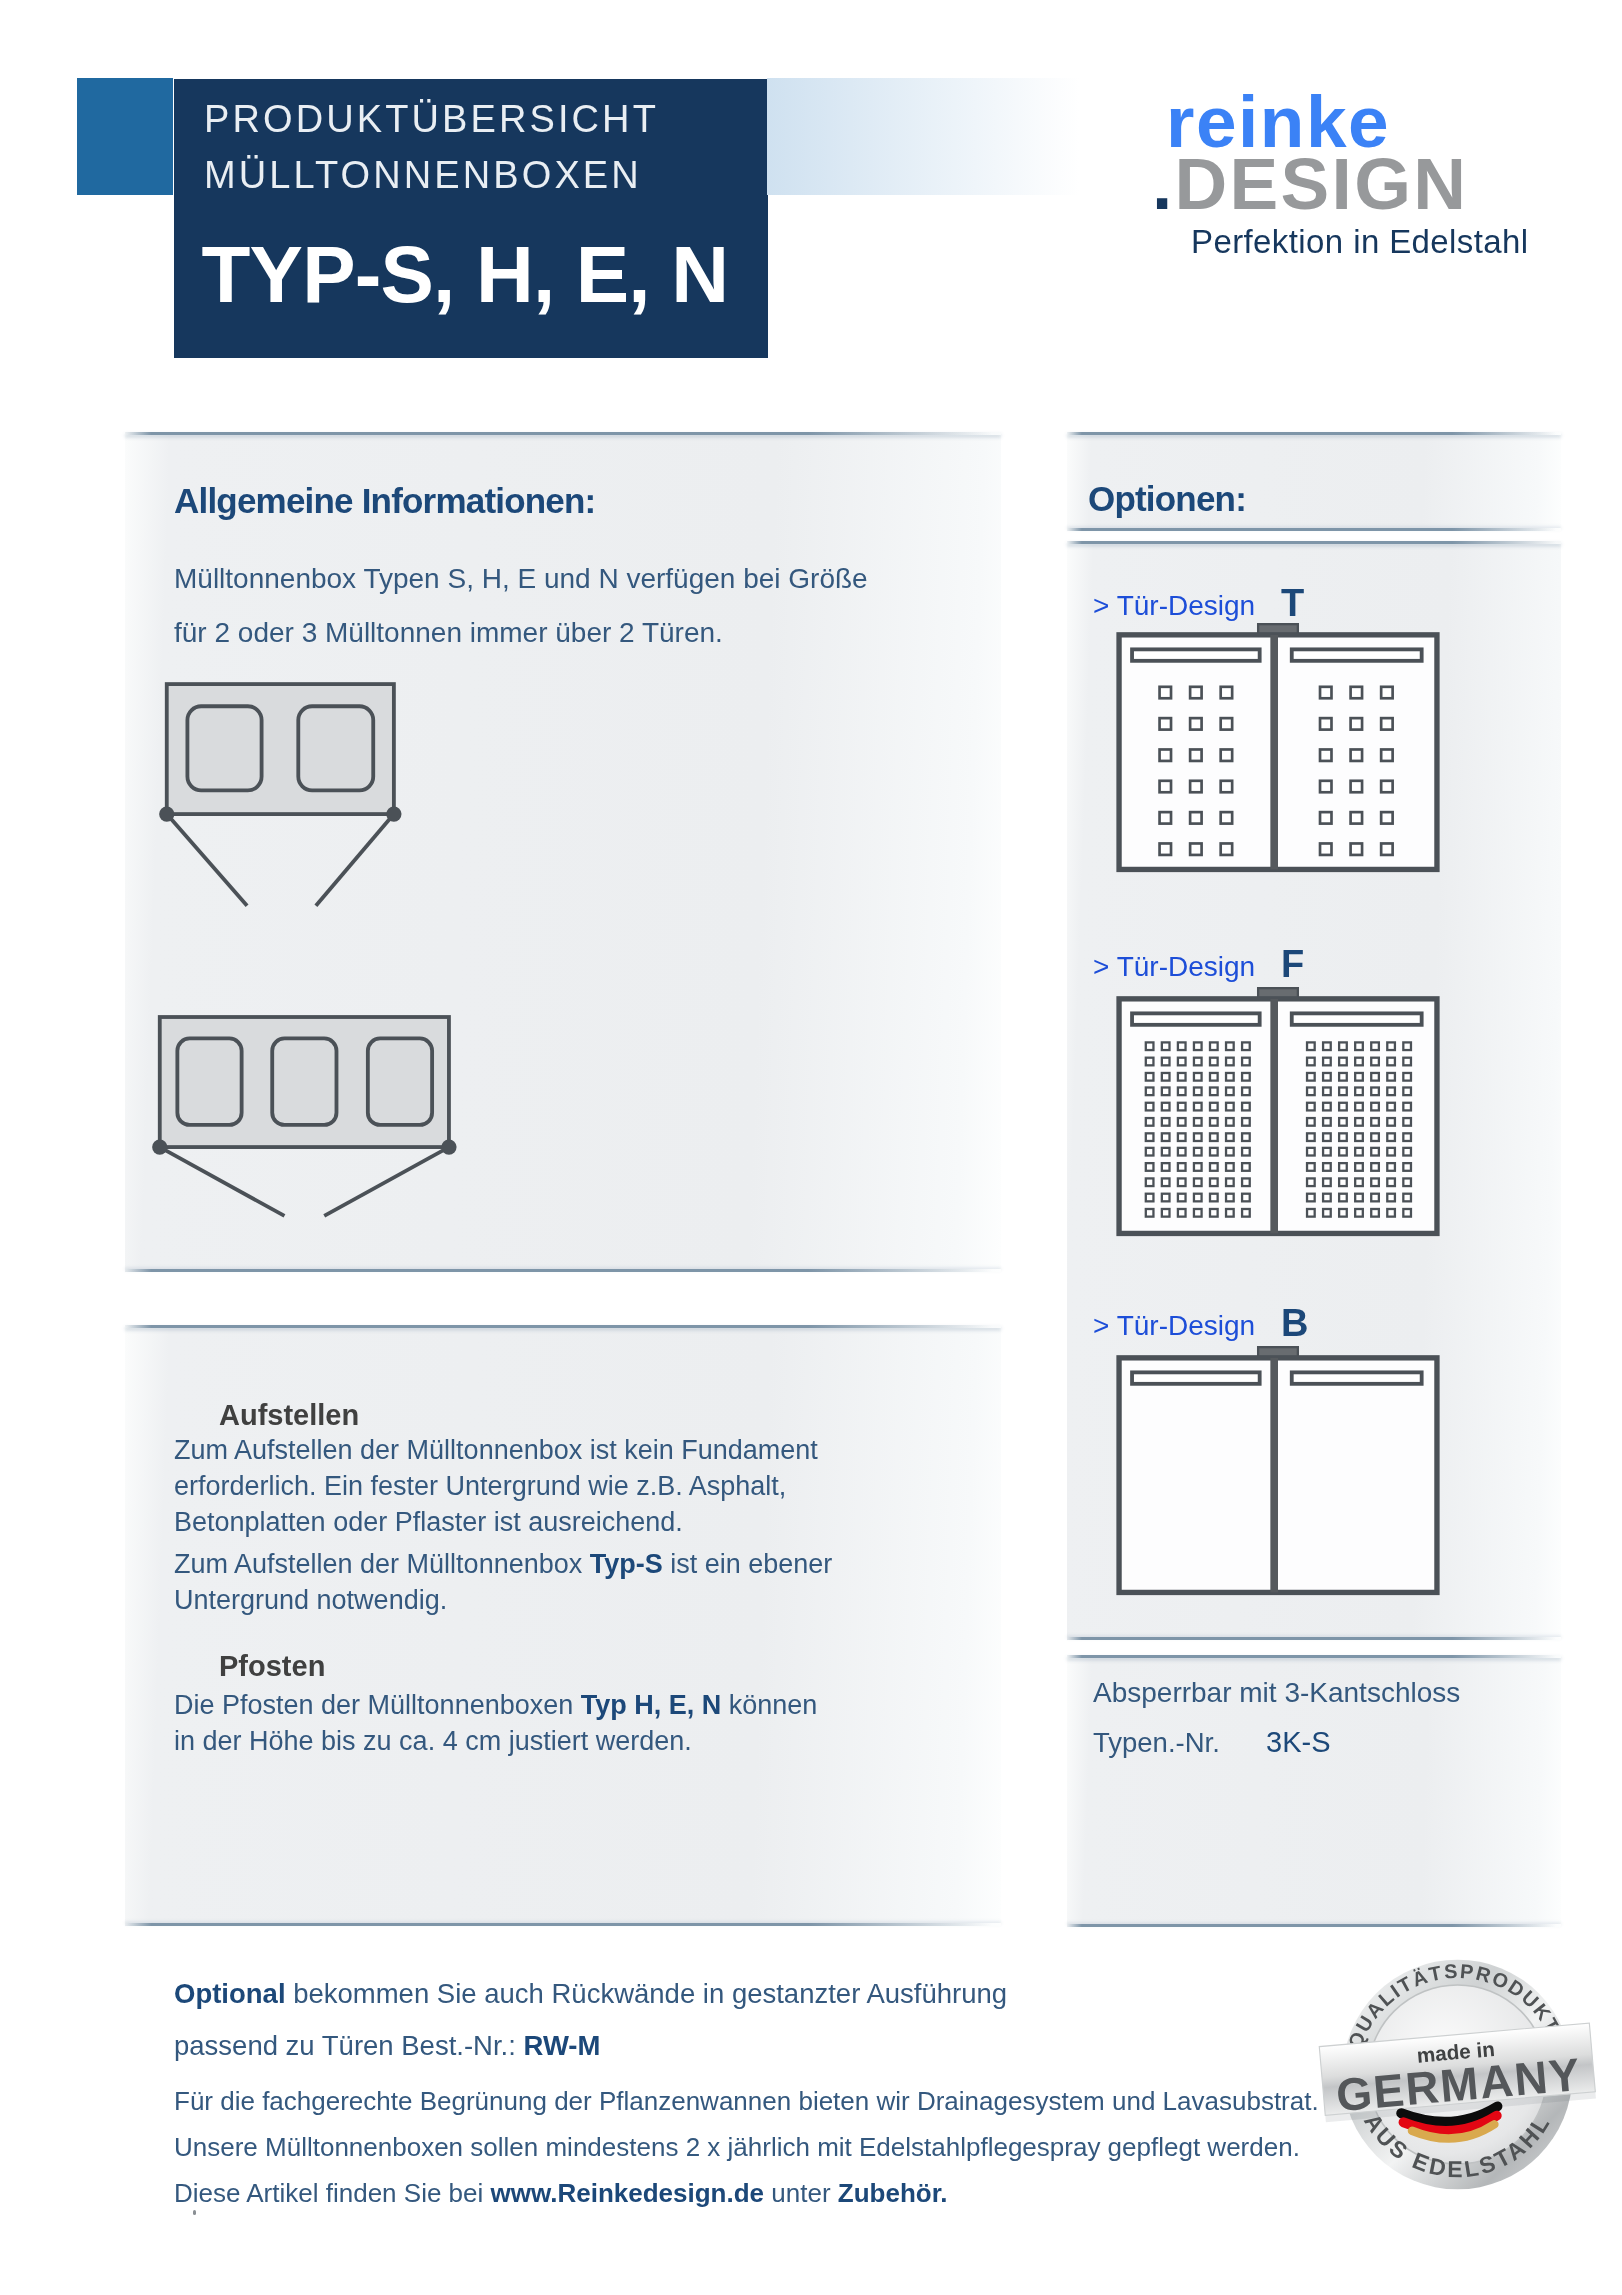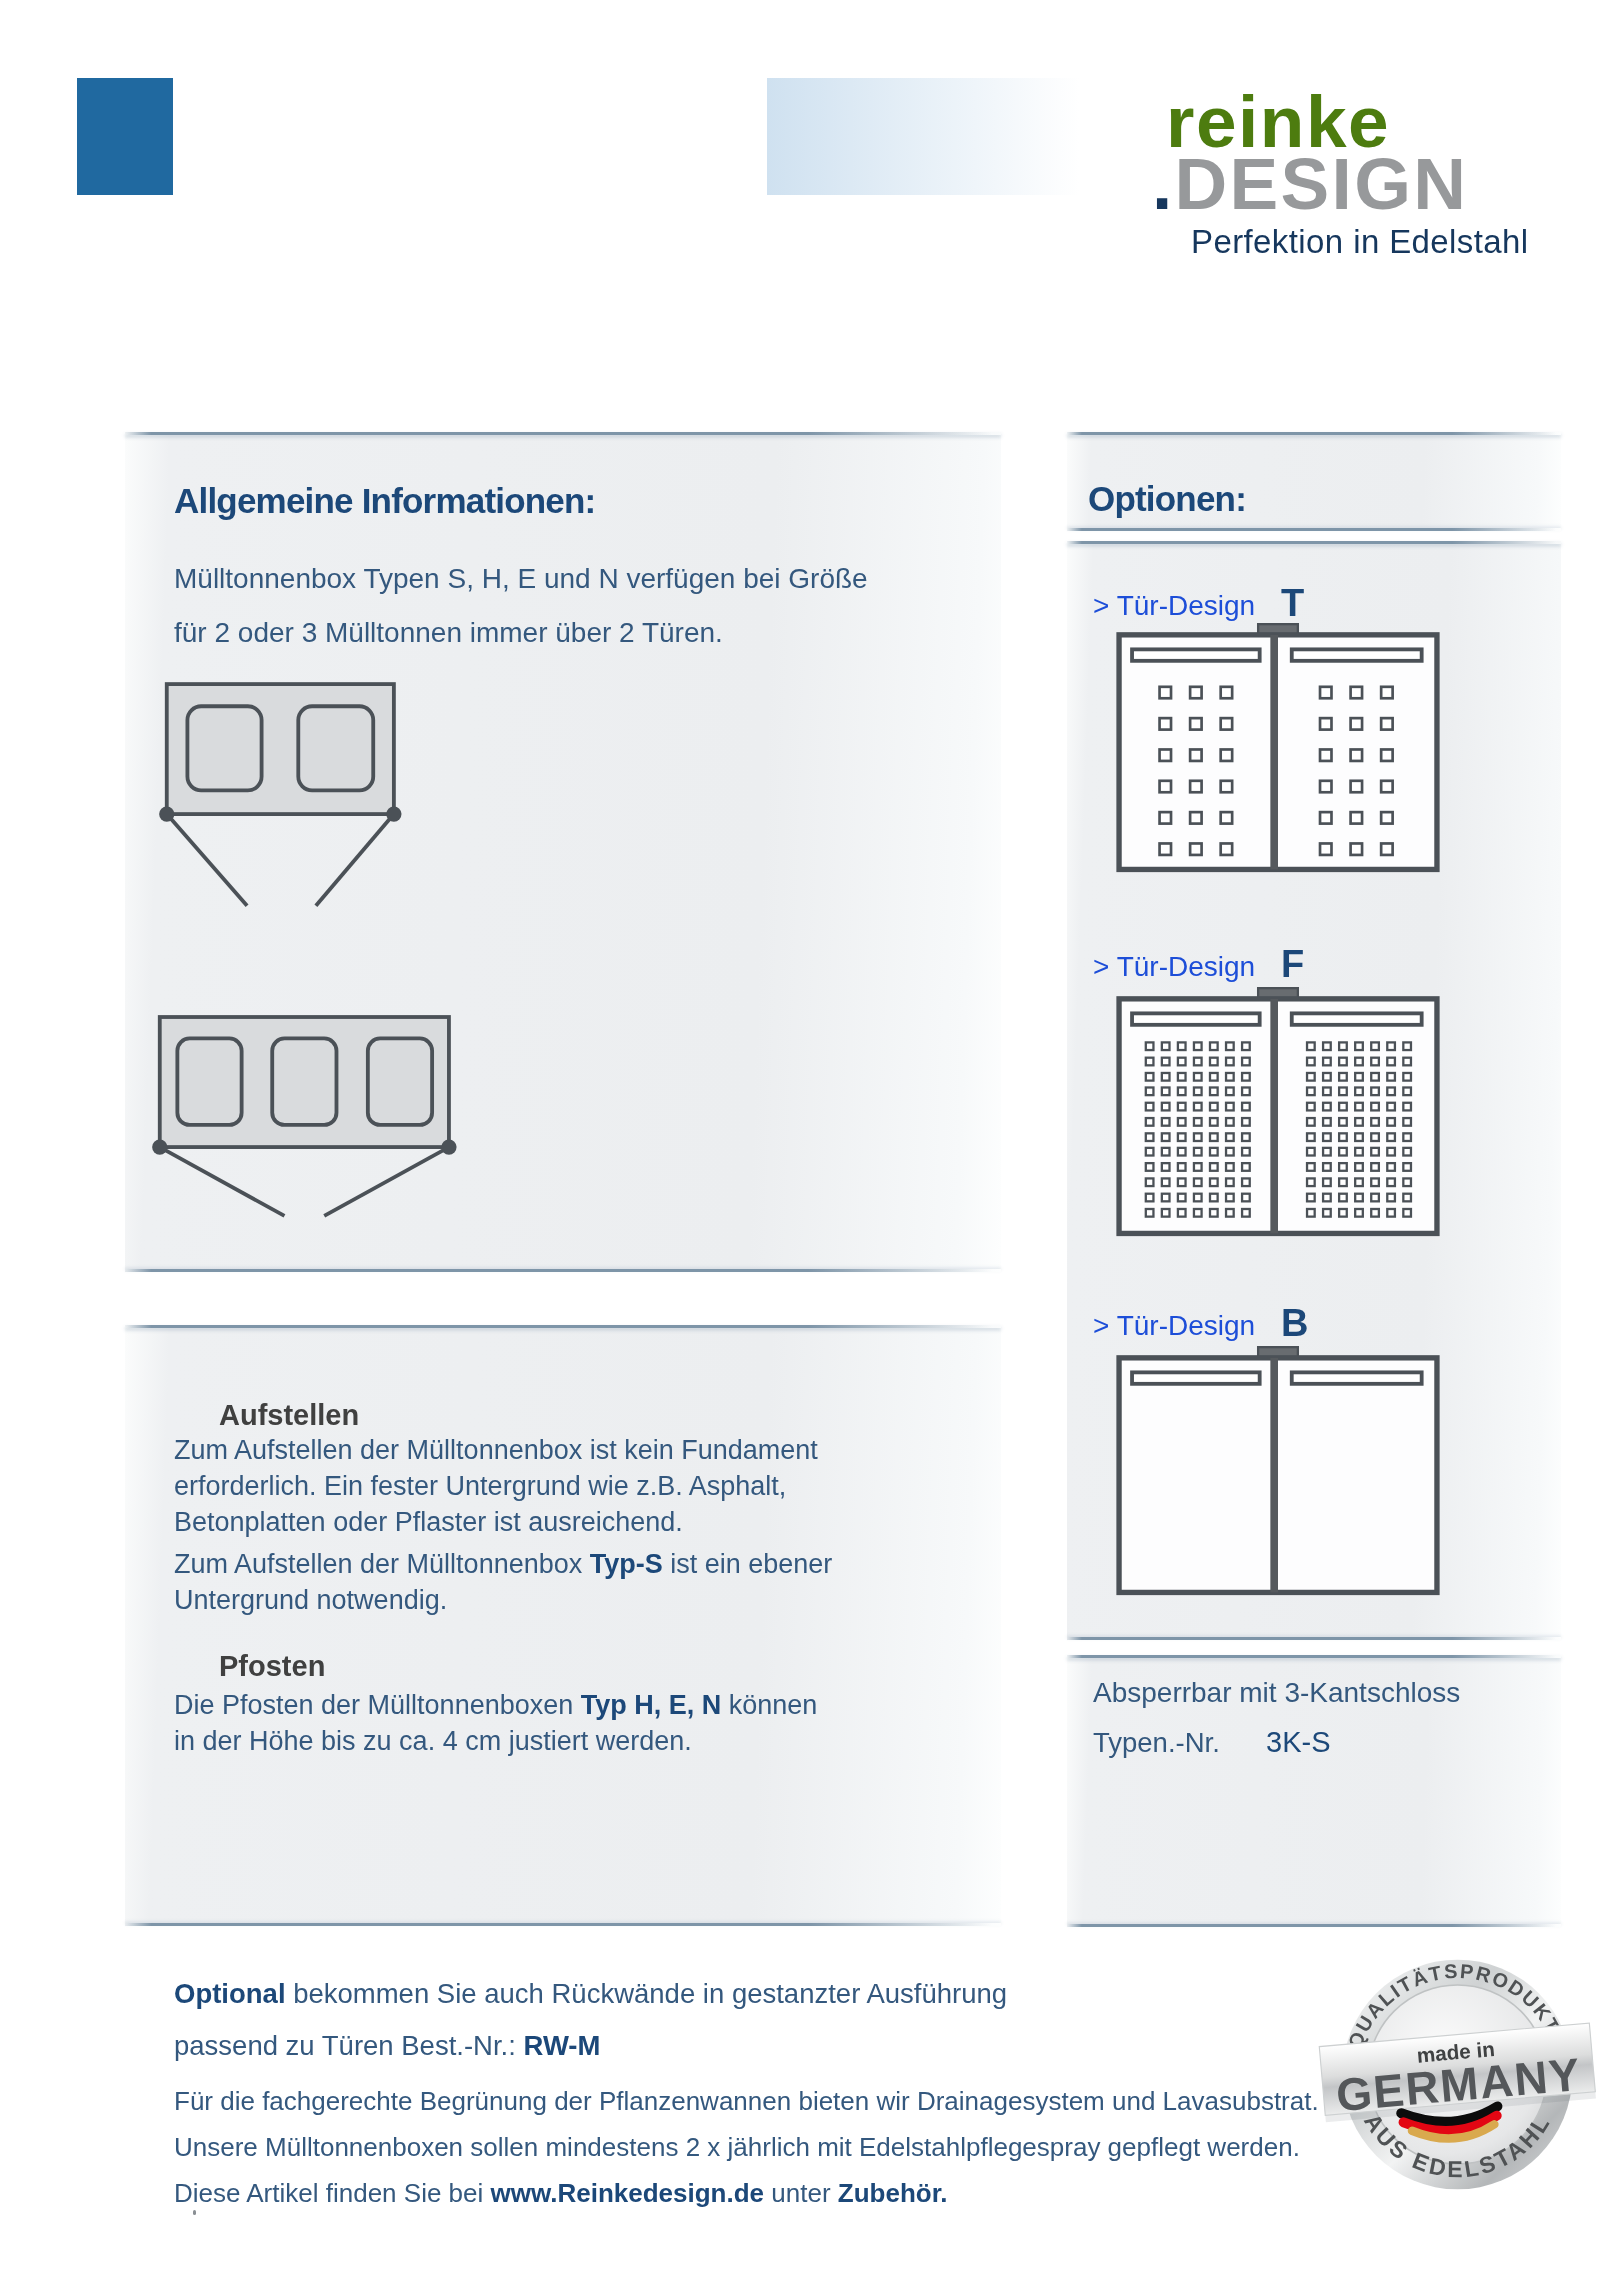--- a/index.html
+++ b/index.html
@@ -10,21 +10,21 @@
   .blue-square{position:absolute;left:77px;top:78px;width:96px;height:117px;background:#2069a0;}
   .navy-box{position:absolute;left:174px;top:79px;width:594px;height:279px;background:#16375d;}
   .kicker{position:absolute;left:30px;top:12.2px;color:#e9eef3;font-size:38px;line-height:56px;
           letter-spacing:3.1px;white-space:pre-line;font-weight:400;}
   .typ-title{position:absolute;left:27.5px;top:150px;color:#ffffff;font-size:80px;font-weight:700;
              letter-spacing:-0.8px;white-space:nowrap;}
   .light-band{position:absolute;left:767px;top:78px;width:329px;height:117px;
               background:linear-gradient(90deg,#cfe1f0 0%,rgba(255,255,255,0) 95%);}
 
   
-  .logo-reinke{position:absolute;left:1166px;top:80px;color:#4d7c0f;font-size:73px;font-weight:700;
+  .logo-reinke{position:absolute;left:1166px;top:80px;color:#3b82f6;font-size:73px;font-weight:700;
                letter-spacing:1.5px;z-index:3;white-space:nowrap;}
   .logo-design{position:absolute;left:1152px;top:142px;color:#97999b;font-size:73px;font-weight:700;
                letter-spacing:2.3px;z-index:2;white-space:nowrap;}
   .logo-design .dot{color:#16375d;}
   .logo-tagline{position:absolute;left:1191px;top:223px;color:#16375d;font-size:33px;letter-spacing:0.4px;
                 white-space:nowrap;text-align:right;}
 
   
   .panel{position:absolute;
          background:linear-gradient(92deg,#fbfcfc 0%,#eef0f2 5%,#eceef0 72%,#f7f9fa 95%,#fdfefe 100%);}
@@ -61,20 +61,25 @@
   .tiny-mark{position:absolute;left:193px;top:2210px;width:3.1px;height:5.4px;background:#8a8f94;border-radius:1.5px;}
 
   svg{position:absolute;overflow:visible;}
 </style>
 </head>
 <body>
 
 <div class="page">
 
   <div class="blue-square"></div>
+  <div class="navy-box">
+    <div class="kicker">PRODUKTÜBERSICHT
+MÜLLTONNENBOXEN</div>
+    <div class="typ-title">TYP-S, H, E, N</div>
+  </div>
   <div class="light-band"></div>
 
   <div class="logo-reinke">reinke</div>
   <div class="logo-design"><span class="dot">.</span><span>DESIGN</span></div>
   <div class="logo-tagline">Perfektion in Edelstahl</div>
 
   <div class="panel p-left-1"></div>
   <div class="panel p-left-2"></div>
   <div class="panel p-right-1"></div>
   <div class="panel p-right-2"></div>

